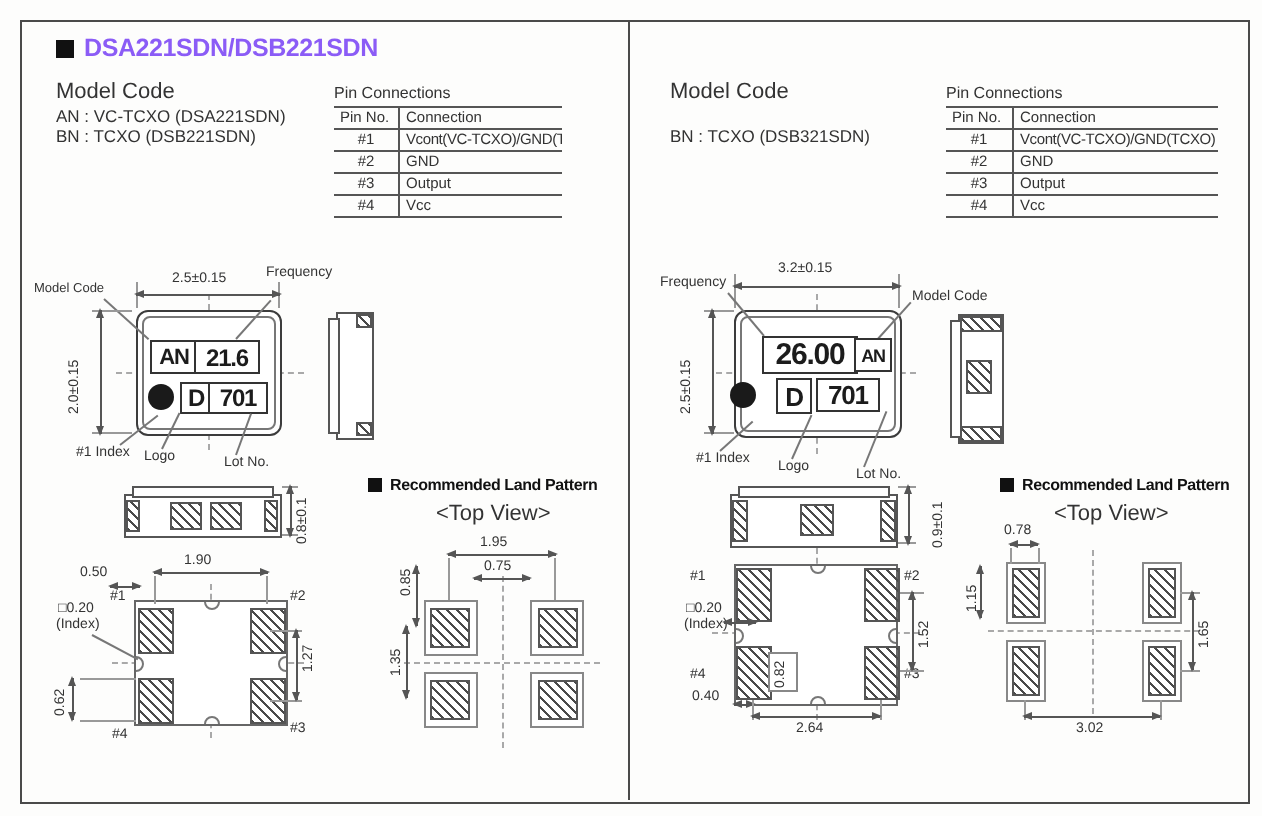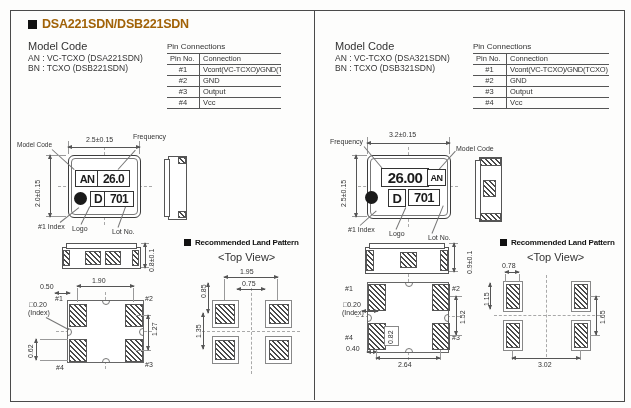--- a/index.html
+++ b/index.html
@@ -1,21 +1,21 @@
 <!DOCTYPE html>
 <html><head>
 <meta charset="utf-8">
 <style>
   html,body{margin:0;padding:0;background:#e8e8e6;}
   #page{position:relative;width:631px;height:408px;background:#fdfdfc;overflow:hidden;
         font-family:"Liberation Sans","DejaVu Sans",sans-serif;color:#2b2b2b;}
   .frame{position:absolute;left:10px;top:10px;width:613px;height:390px;border:1px solid #4a4a4a;}
   .divider{position:absolute;left:314px;top:10px;width:1px;height:390px;background:#4a4a4a;}
 
-  .sec-title{position:absolute;font-size:12.5px;font-weight:bold;color:#a16207;white-space:nowrap;letter-spacing:-0.2px;}
+  .sec-title{position:absolute;font-size:12.5px;font-weight:bold;color:#8b5cf6;white-space:nowrap;letter-spacing:-0.2px;}
   .sq{display:inline-block;width:9px;height:9px;background:#111;margin-right:5px;vertical-align:-1px;}
   .mc-head{position:absolute;font-size:11px;color:#333;white-space:nowrap;}
   .mc-line{position:absolute;font-size:8.5px;color:#333;white-space:nowrap;text-align:center;}
 
   .pin-title{position:absolute;font-size:8px;color:#333;white-space:nowrap;}
   table.pins{position:absolute;border-collapse:collapse;table-layout:fixed;background:#fff0;}
   table.pins td,table.pins th{border-top:1px solid #555;border-bottom:1px solid #555;
      font-size:7.5px;font-weight:normal;color:#333;padding:0 3px;height:10px;line-height:10px;
      white-space:nowrap;overflow:hidden;text-align:left;}
   table.pins td.no{text-align:center;border-right:1px solid #555;}
@@ -102,21 +102,21 @@
   <div class="lbl" style="left:86px;top:136px;">2.5±0.15</div>
   <div class="lbl" style="left:133px;top:133px;">Frequency</div>
   <div class="leader" style="left:118px;top:169px;width:26px;transform:rotate(-48deg);"></div>
   <div class="lbl65" style="left:17px;top:141px;">Model Code</div>
   <div class="leader" style="left:52px;top:149px;width:30px;transform:rotate(42deg);"></div>
   <div class="ext" style="left:46px;top:155px;width:20px;height:1px;"></div>
   <div class="ext" style="left:46px;top:216px;width:20px;height:1px;"></div>
   <div class="dimv" style="left:50px;top:155px;height:62px;"></div>
   <div class="lbl rot" style="left:34px;top:207px;">2.0±0.15</div>
   <div class="mark" style="left:75px;top:170px;width:22px;height:15px;font-size:11px;">AN</div>
-  <div class="mark" style="left:97px;top:170px;width:31px;height:15px;font-size:12px;">26.0</div>
+  <div class="mark" style="left:97px;top:170px;width:31px;height:15px;font-size:12px;">21.6</div>
   <div class="dot" style="left:74px;top:192px;width:13px;height:13px;"></div>
   <div class="mark" style="left:90px;top:191px;width:14px;height:14px;font-size:12px;">D</div>
   <div class="mark" style="left:104px;top:191px;width:28px;height:14px;font-size:12px;">701</div>
   <div class="lbl" style="left:38px;top:223px;">#1 Index</div>
   <div class="leader" style="left:60px;top:222px;width:24px;transform:rotate(-38deg);"></div>
   <div class="lbl" style="left:72px;top:225px;">Logo</div>
   <div class="leader" style="left:81px;top:224px;width:20px;transform:rotate(-64deg);"></div>
   <div class="lbl" style="left:112px;top:228px;">Lot No.</div>
   <div class="leader" style="left:118px;top:227px;width:22px;transform:rotate(-70deg);"></div>
 
@@ -188,21 +188,20 @@
   <div class="lbl" style="left:240px;top:268px;">1.95</div>
   <div class="dimh" style="left:237px;top:289px;width:28px;"></div>
   <div class="lbl" style="left:242px;top:280px;">0.75</div>
   <div class="dimv" style="left:208px;top:283px;height:30px;"></div>
   <div class="lbl rot" style="left:200px;top:298px;">0.85</div>
   <div class="dimv" style="left:203px;top:313px;height:36px;"></div>
   <div class="lbl rot" style="left:195px;top:338px;">1.35</div>
 
 
   <div class="mc-head" style="left:335px;top:40px;">Model Code</div>
-  <div class="mc-line" style="left:335px;top:53px;">AN : VC-TCXO (DSA321SDN)</div>
   <div class="mc-line" style="left:335px;top:63px;">BN : TCXO (DSB321SDN)</div>
 
   <div class="pin-title" style="left:473px;top:42px;">Pin Connections</div>
   <table class="pins" style="left:473px;top:53px;width:136px;">
     <tbody>
         <tr>
       <th class="no" style="width:27px;">Pin No.</th>
       <th>Connection</th>
     </tr>
     <tr>

